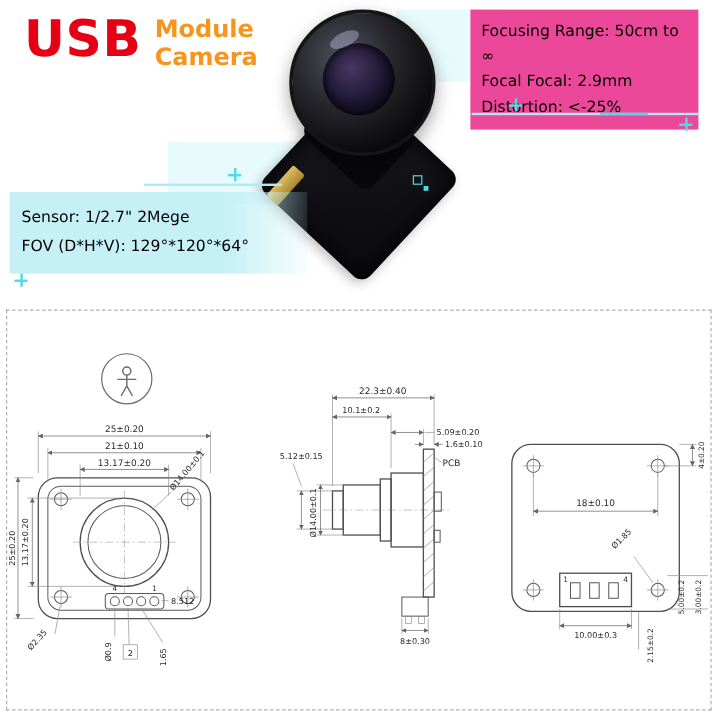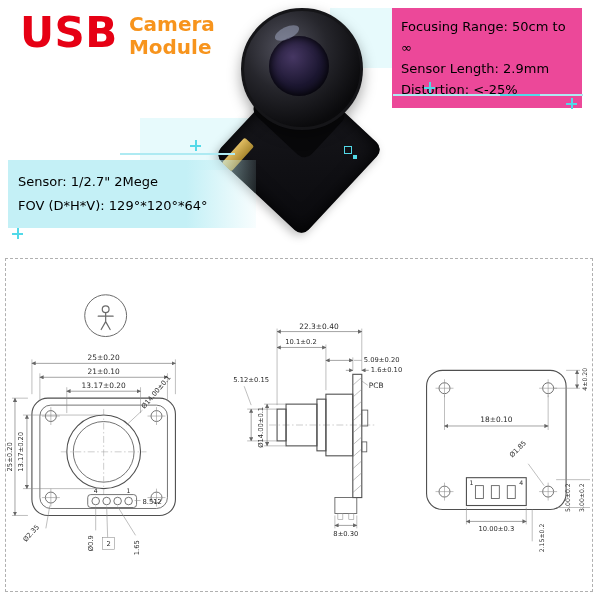--- a/index.html
+++ b/index.html
@@ -55,38 +55,38 @@
 <body>
 
 <div class="page">
 
   <div class="drect" style="left:330px;top:8px;width:90px;height:60px;"></div>
   <div class="drect" style="left:140px;top:118px;width:110px;height:52px;"></div>
 
   <div class="logo">
     <span class="logo-usb">USB</span>
     <span class="logo-sub">
+      <span>Module</span>
       <span>Camera</span>
-      <span>Module</span>
     </span>
   </div>
 
   <div class="photo">
     <div class="pcb"></div>
     <div class="gold-conn"></div>
     <div class="barrel"></div>
     <div class="lens">
       <div class="lens-inner"></div>
       <div class="glint"></div>
     </div>
   </div>
 
   <div class="spec-box spec-right">
     <div>Focusing Range: 50cm to ∞</div>
-    <div>Sensor Length: 2.9mm</div>
+    <div>Focal Focal: 2.9mm</div>
     <div>Distortion: &lt;-25%</div>
   </div>
 
   <div class="spec-box spec-left">
     <div>Sensor: 1/2.7" 2Mege</div>
     <div>FOV (D*H*V): 129°*120°*64°</div>
   </div>
 
   <div class="dline" style="left:393px;top:94px;width:190px;"></div>
   <div class="dline dark" style="left:500px;top:94px;width:40px;"></div>

